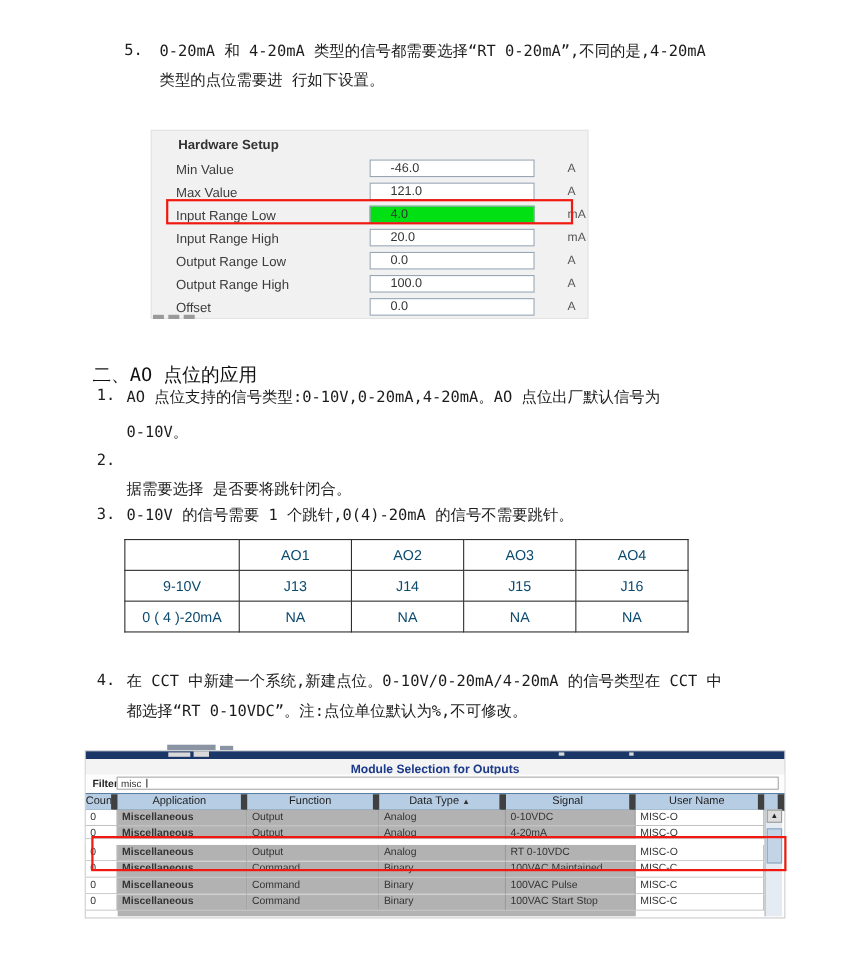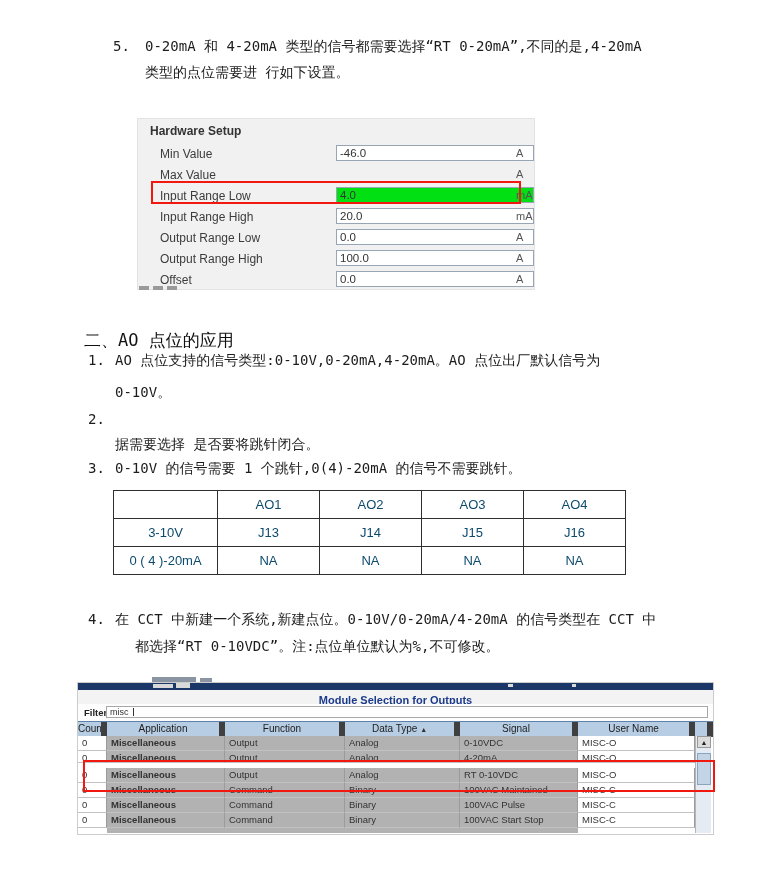--- a/index.html
+++ b/index.html
@@ -8,26 +8,26 @@
           font-family:"DejaVu Sans Mono", monospace; color:#1c1c1c; }
 
   
   .docline { position:absolute; font-size:14px; white-space:nowrap; color:#1c1c1c; }
   .heading  { position:absolute; font-size:17px; white-space:nowrap; color:#111; }
 
   
   .hw { position:absolute; left:137px; top:118px; width:398px; height:172px;
         background:#f1f1f1; border:1px solid #e3e3e3;
         font-family:"Liberation Sans", sans-serif; }
-  .hw-title { position:absolute; left:12px; top:5px; font-size:12px; font-weight:bold; color:#333; }
+  .hw-title { position:absolute; left:24px; top:5px; font-size:12px; font-weight:bold; color:#333; }
   .hw-row { position:absolute; left:0; width:398px; height:21px; }
   .hw-label { position:absolute; left:22px; top:4px; font-size:12px; color:#3c3c3c; white-space:nowrap; }
-  .hw-input { position:absolute; left:198px; top:2px; width:198px; height:16px;
+  .hw-input { position:absolute; left:198px; top:2px; width:150px; height:16px;
               background:#fff; border:1px solid #97a5b5; font-size:11.5px; color:#333;
-              padding-left:3px; font-family:"Liberation Sans", sans-serif; }
+              padding-left:18px; font-family:"Liberation Sans", sans-serif; }
   .hw-input.green { background:#00e013; }
   .hw-unit { position:absolute; left:378px; top:4px; font-size:11px; color:#555; }
   .hw-clip { position:absolute; left:139px; top:286px; width:60px; height:4px; overflow:hidden; }
   .hw-clip i { display:block; width:10px; height:8px; background:#9a9a9a; float:left; margin-right:4px; }
   .redbox { position:absolute; border:2px solid #f0180f; background:transparent; }
 
   
   .jt { position:absolute; left:113px; top:490px; border-collapse:collapse;
         font-family:"Liberation Sans", sans-serif; font-size:13px; color:#0c4a6e; }
   .jt td { border:1px solid #2e2e2e; text-align:center; height:28px; }
@@ -89,20 +89,21 @@
   <div class="hw">
     <div class="hw-title">Hardware Setup</div>
 
     <div class="hw-row" style="top:24px;">
       <span class="hw-label">Min Value</span>
       <input class="hw-input" value="-46.0" style="">
       <span class="hw-unit">A</span>
     </div>
     <div class="hw-row" style="top:45px;">
       <span class="hw-label">Max Value</span>
+      <input class="hw-input" value="121.0" style="">
       <span class="hw-unit">A</span>
     </div>
     <div class="hw-row" style="top:66px;">
       <span class="hw-label">Input Range Low</span>
       <input class="hw-input green" value="4.0" style="">
       <span class="hw-unit">mA</span>
     </div>
     <div class="hw-row" style="top:87px;">
       <span class="hw-label">Input Range High</span>
       <input class="hw-input" value="20.0" style="">
@@ -148,39 +149,39 @@
   <table class="jt">
     <tbody>
         <tr>
       <td class="col0"></td>
       <td class="colN">AO1</td>
       <td class="colN">AO2</td>
       <td class="colN">AO3</td>
       <td class="colN">AO4</td>
     </tr>
     <tr>
-      <td class="col0">3-10V</td>
+      <td class="col0">9-10V</td>
       <td class="colN">J13</td>
       <td class="colN">J14</td>
       <td class="colN">J15</td>
       <td class="colN">J16</td>
     </tr>
     <tr>
       <td class="col0">0 ( 4 )-20mA</td>
       <td class="colN">NA</td>
       <td class="colN">NA</td>
       <td class="colN">NA</td>
       <td class="colN">NA</td>
     </tr>
   </tbody>
     </table>
 
   <span class="docline" style="left:88px; top:611px;">4.</span>
   <span class="docline" style="left:115px; top:611px;">在 CCT 中新建一个系统,新建点位。0-10V/0-20mA/4-20mA 的信号类型在 CCT 中</span>
-  <span class="docline" style="left:115px; top:638px;margin-left:20px;">都选择“RT 0-10VDC”。注:点位单位默认为%,不可修改。</span>
+  <span class="docline" style="left:115px; top:638px;">都选择“RT 0-10VDC”。注:点位单位默认为%,不可修改。</span>
 
   <div class="frag-dark" style="left:152px; top:677px; width:44px; height:5px;"></div>
   <div class="frag-dark" style="left:200px; top:678px; width:12px; height:4px;"></div>
 
   <div class="ms">
     <div class="ms-navbar">
       <div class="frag" style="left:75px; top:1px; width:20px; height:4px;"></div>
       <div class="frag" style="left:98px; top:0; width:14px; height:5px;"></div>
       <div class="frag" style="left:430px; top:1px; width:5px; height:3px;"></div>
       <div class="frag" style="left:494px; top:1px; width:4px; height:3px;"></div>

